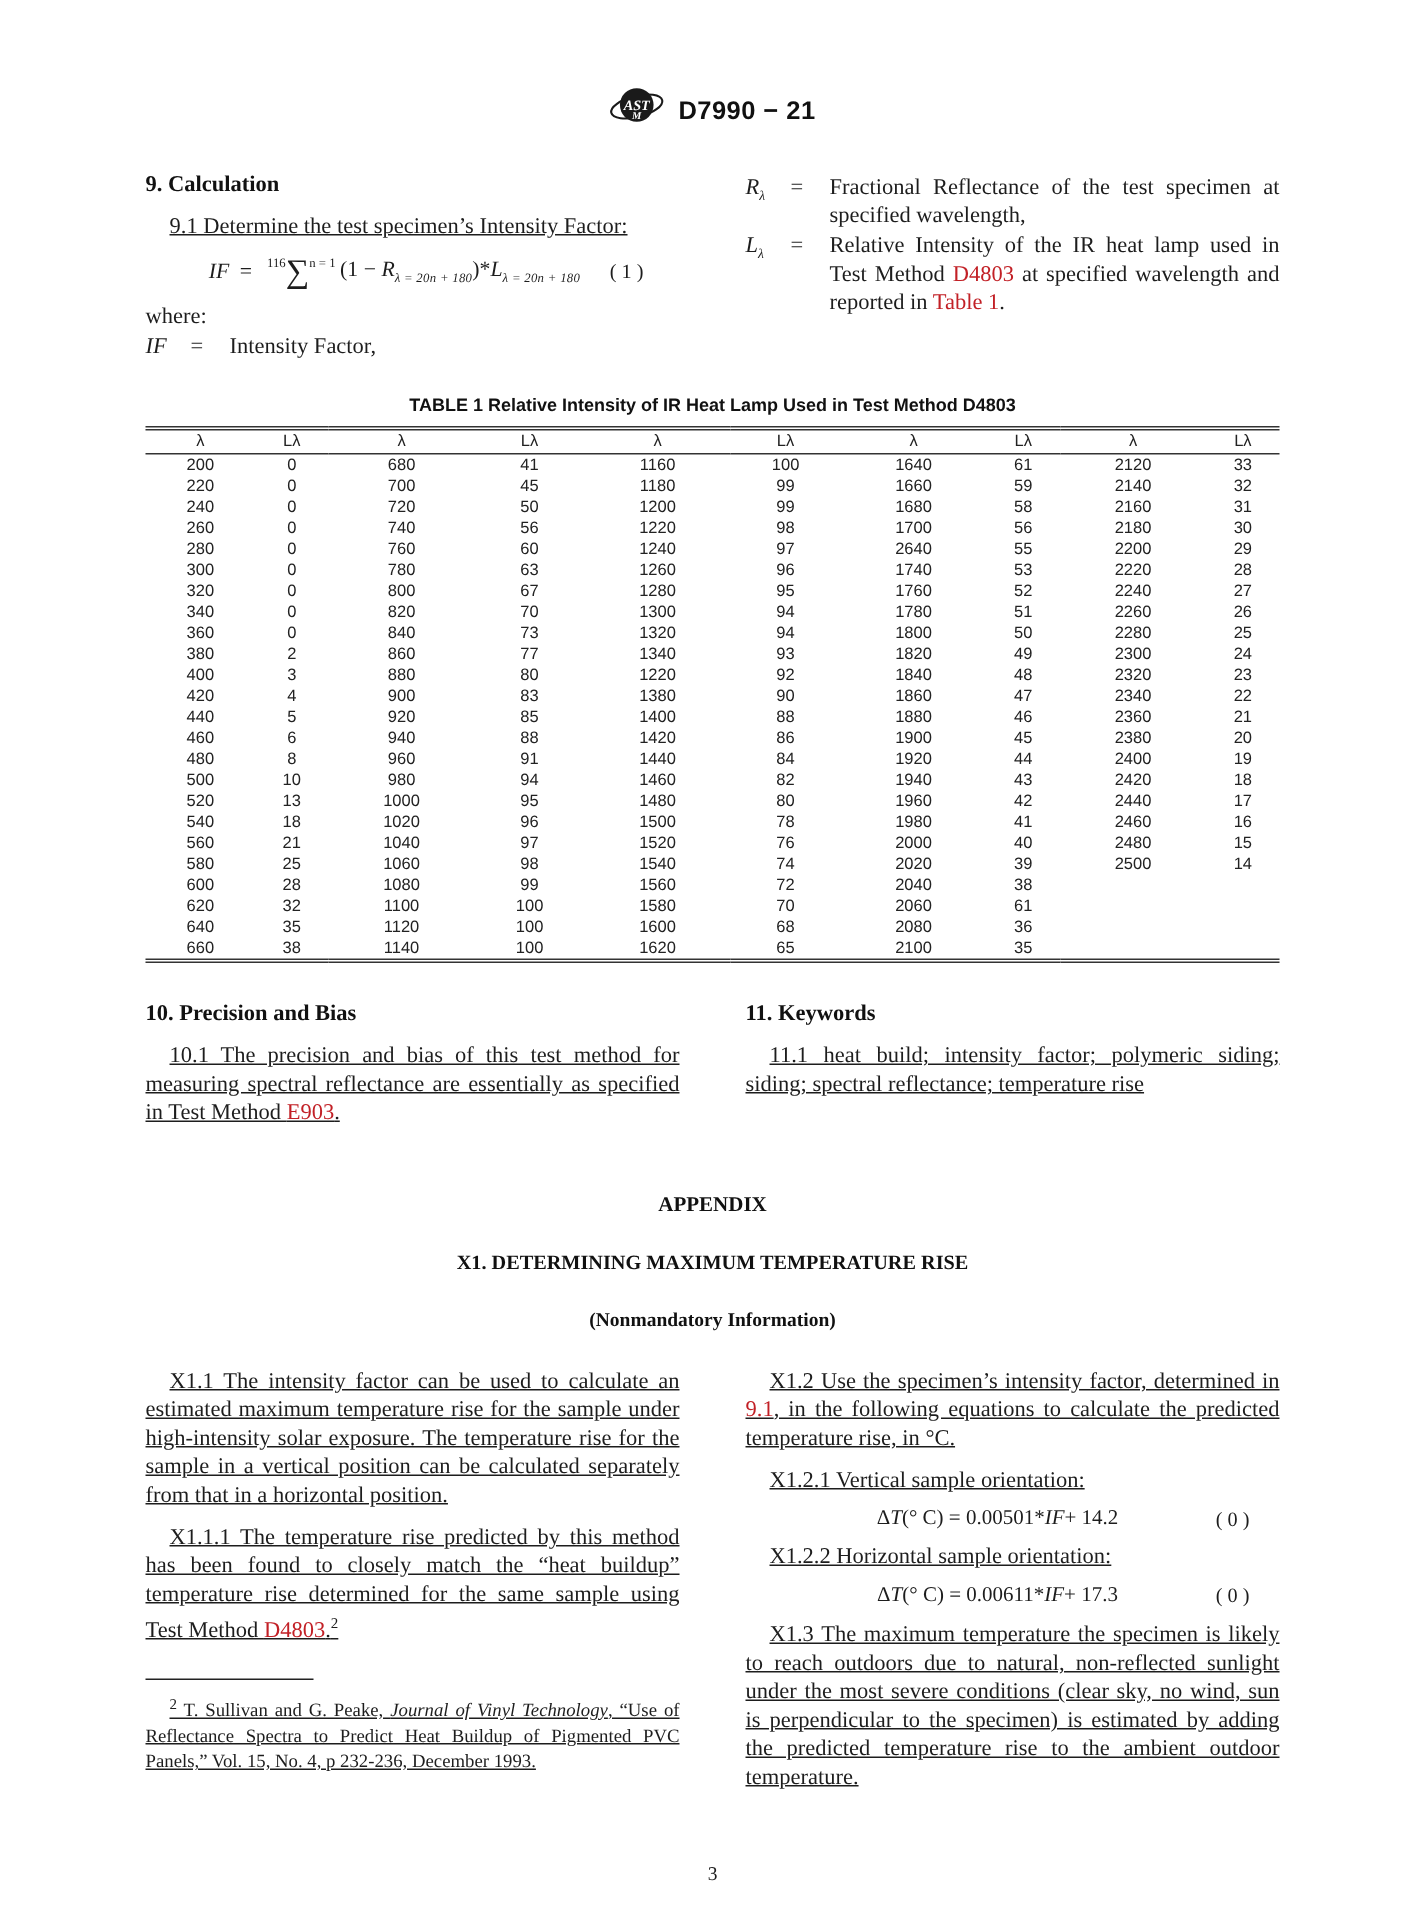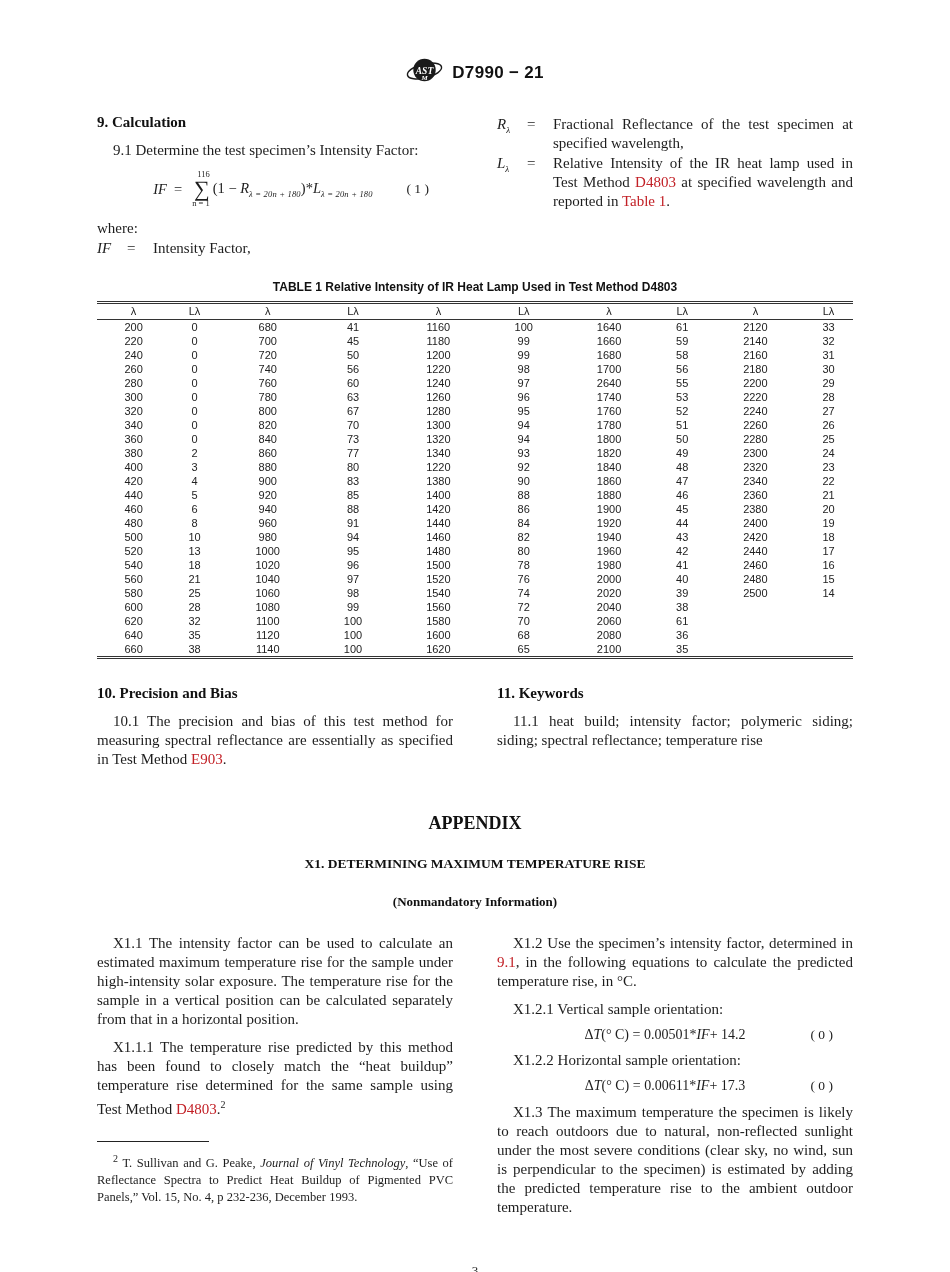--- a/index.html
+++ b/index.html
@@ -9,60 +9,60 @@
     width:856px; min-height:1272px; margin:12px auto; background:#fff;
     padding:44px 50px 24px 50px; position:relative;
   }
   
   .doc-header { display:flex; justify-content:center; align-items:center; gap:9px; margin-bottom:24px; }
   .doc-code { font-family:"Liberation Sans", sans-serif; font-weight:bold; font-size:17px; letter-spacing:0.3px; color:#111; }
   
   .cols { display:flex; gap:44px; }
   .col { flex:1; min-width:0; }
   h3.sec { font-size:15px; font-weight:bold; margin-bottom:10px; color:#111; }
-  p.body { font-size:15px; line-height:19px; text-align:justify; }
+  p.body { font-size:15px; line-height:19px; text-align:justify;text-decoration:underline; }
   p.indent { text-indent:16px; }
   .red { color:var(--accent,#c22026); }
   sup { font-size:10px; }
   
   .defrow { display:flex; font-size:15px; line-height:19px; margin-top:1px; }
   .defrow .term { width:30px; flex:0 0 30px; font-style:italic; }
   .defrow .deq { width:26px; flex:0 0 26px; text-align:left; }
   .defrow .ddef { flex:1; text-align:justify; }
   .defrow sub { font-size:9px; font-style:italic; }
   .where { font-size:15px; line-height:20px; margin-top:6px; }
   
   .equation { position:relative; display:flex; justify-content:center; align-items:center;
               margin:10px 24px 10px 0; font-size:14.5px; }
   .eq-body { display:inline-flex; align-items:center; white-space:nowrap; }
   .eq-body i { font-style:italic; }
   .eq-label { position:absolute; right:0; top:50%; transform:translateY(-50%); font-size:13.5px; }
   .eq-equals { margin:0 7px; }
-  .sum { display:inline-flex; flex-direction:column; align-items:flex-end; margin:0 3px; line-height:1; }
+  .sum { display:inline-flex; flex-direction:row; align-items:flex-start; margin:0 3px; line-height:1; }
   .sum .lim { font-size:8.5px; line-height:9px; }
   .sum .sigma { font-size:22px; line-height:20px; }
   .eq-sub { font-size:8.5px; font-style:italic; vertical-align:-4px; letter-spacing:0.2px; }
   .equation.small { font-size:14px; margin:8px 20px 8px 0; }
   
   .table-wrap { margin:22px 0 0 0; }
   .table-title { font-family:"Liberation Sans", sans-serif; font-weight:bold; font-size:12px;
                  text-align:center; margin-bottom:7px; color:#111; }
   table.t1 { width:100%; border-collapse:collapse; font-family:"Liberation Sans", sans-serif;
              font-size:11px; color:#222; border-top:3px double #333; border-bottom:3px double #333; }
   table.t1 thead th { font-weight:normal; border-bottom:1px solid #333; height:17px; text-align:center; }
   table.t1 td { text-align:center; height:14px; line-height:14px; }
   table.t1 th { line-height:15px; }
   
   .appendix-head { text-align:center; font-weight:bold; color:#111; }
-  .appendix-head .a1 { font-size:18px; margin-top:44px; }
+  .appendix-head .a1 { font-size:14px; margin-top:44px; }
   .appendix-head .a2 { font-size:13.5px; margin-top:22px; }
   .appendix-head .a3 { font-size:13px; margin-top:22px; margin-bottom:24px; }
   .para-gap { margin-top:9px; }
   
-  .footnote-block { margin-top:22px; }
+  .footnote-block { margin-top:22px;text-decoration:underline; }
   .footnote-rule { width:112px; border-top:1.3px solid #222; margin-bottom:8px; }
   .footnote { font-size:12.5px; line-height:17px; text-align:justify; text-indent:16px; }
   .footnote .jrnl { font-style:italic; }
   
   .page-footer { text-align:center; font-size:13px; margin-top:46px; }
 </style>
 </head>
 <body>
 
 <div class="page">

